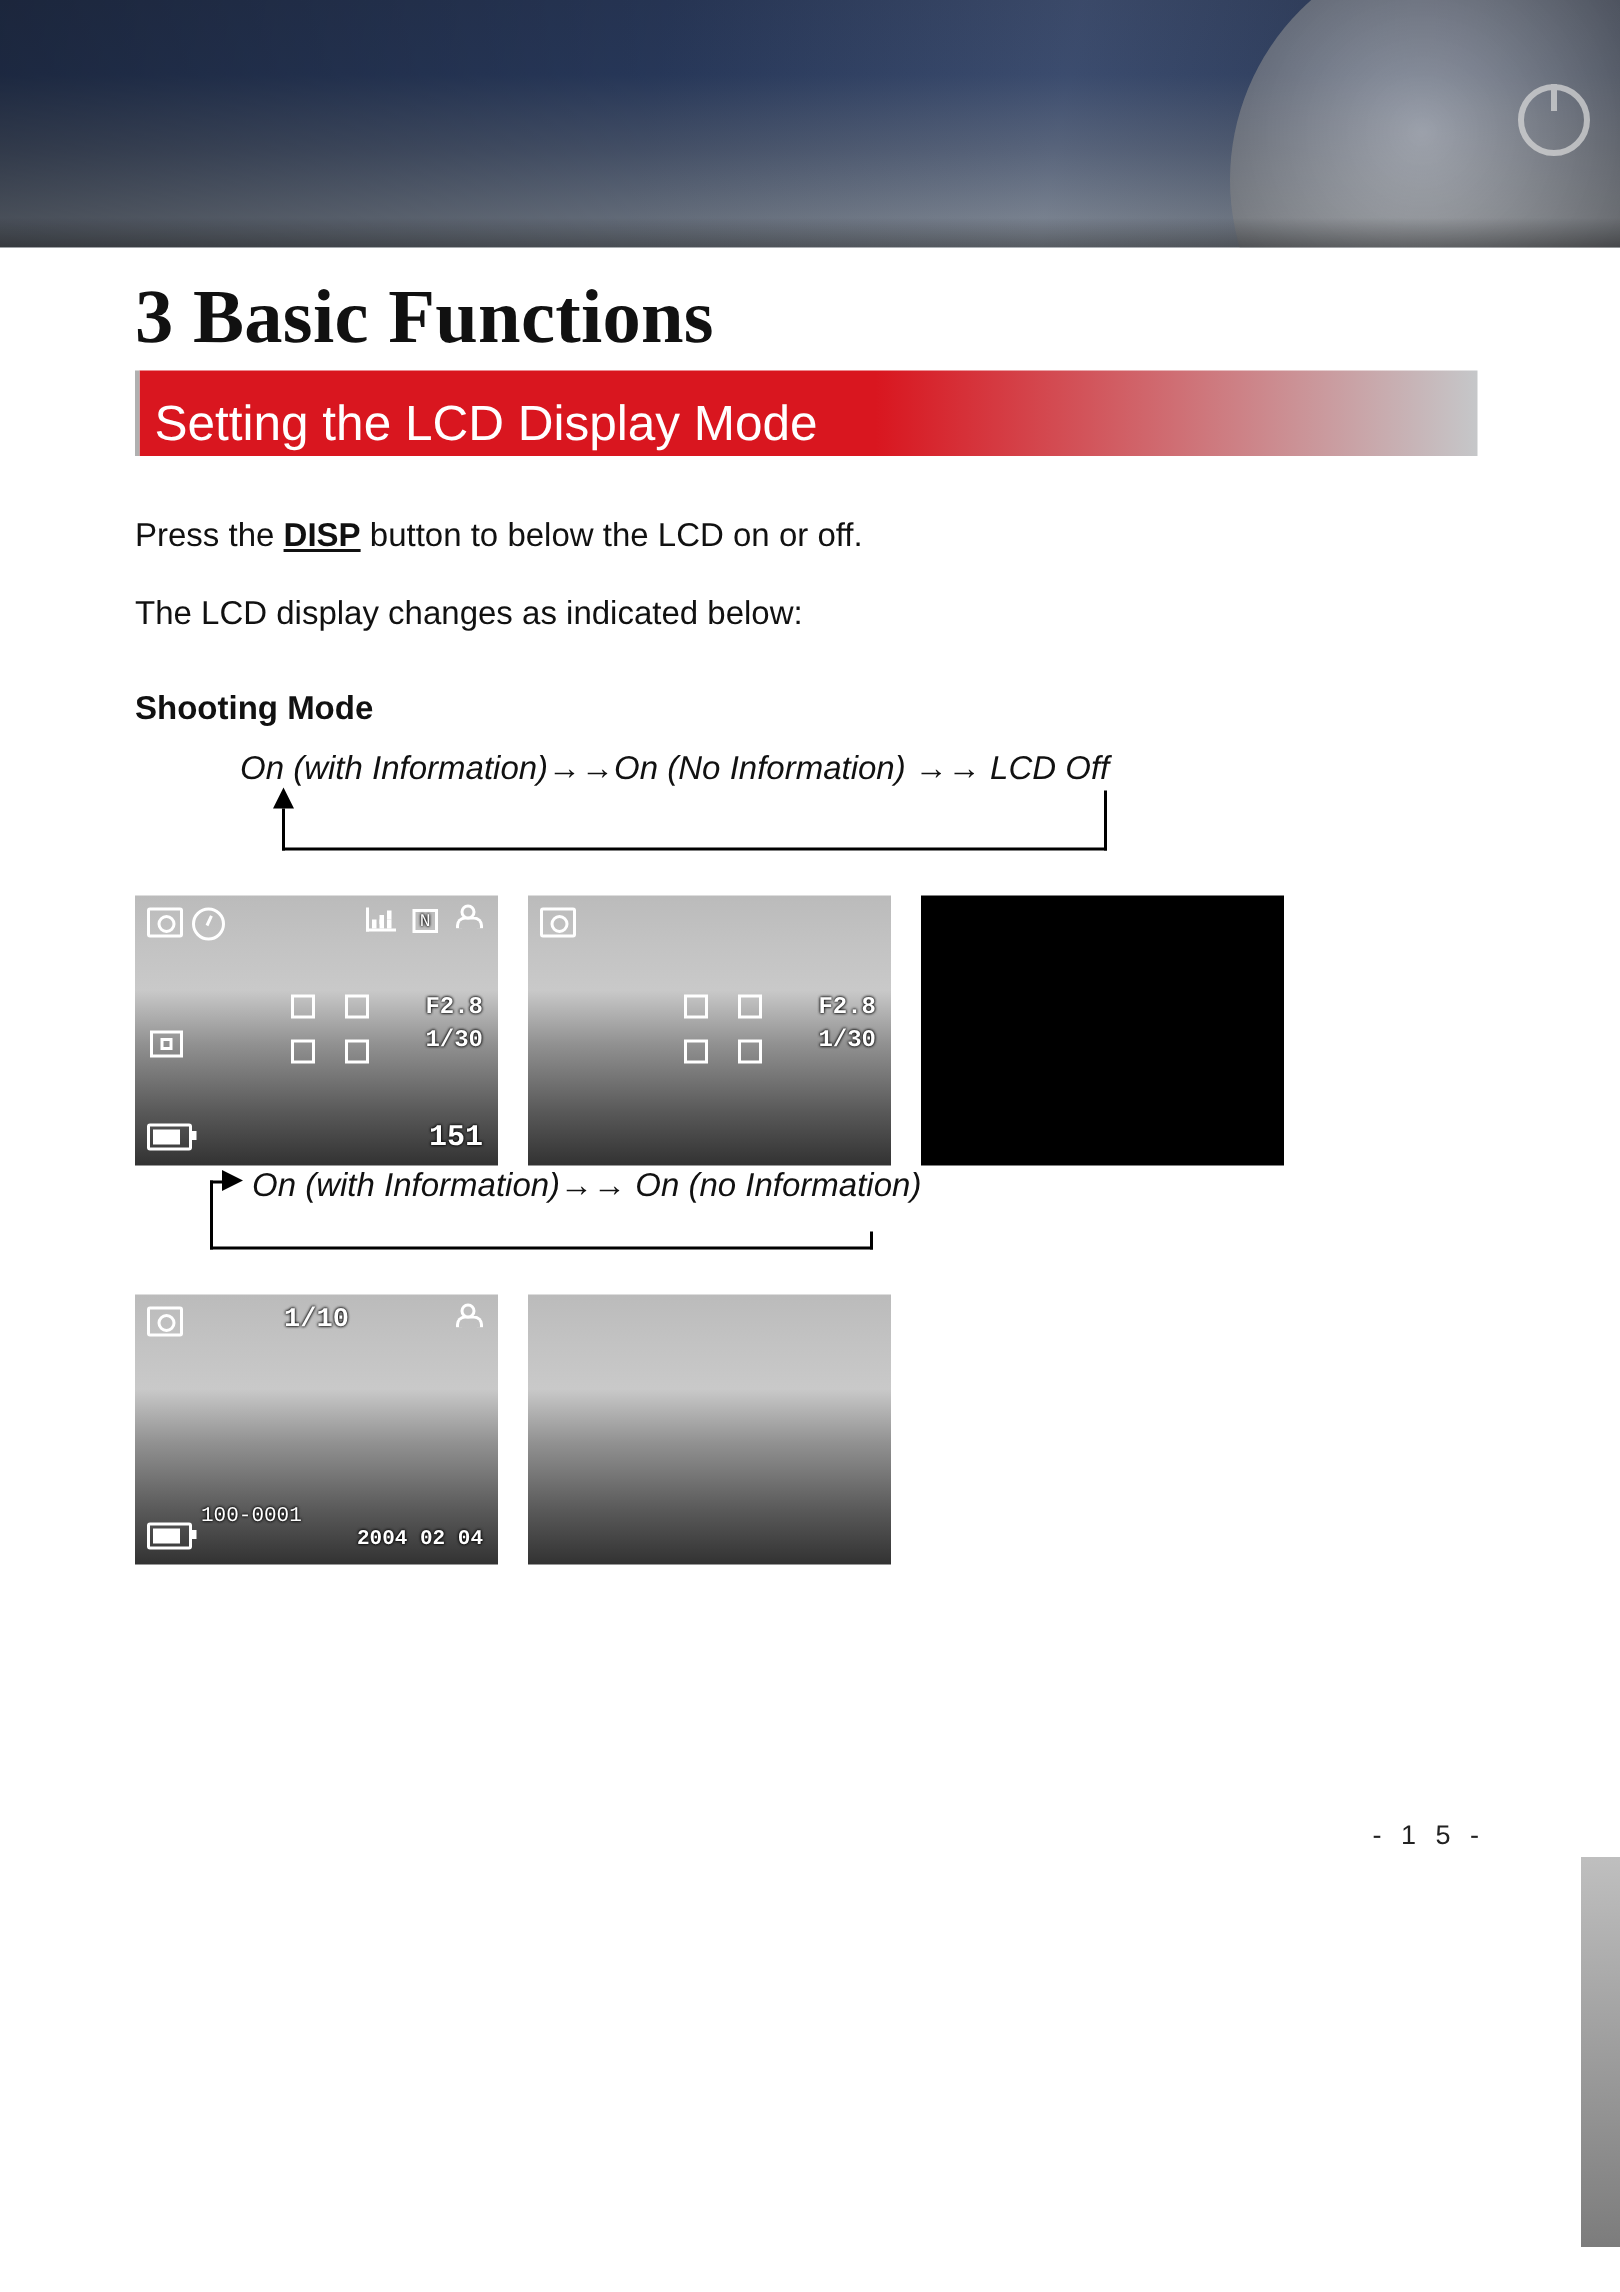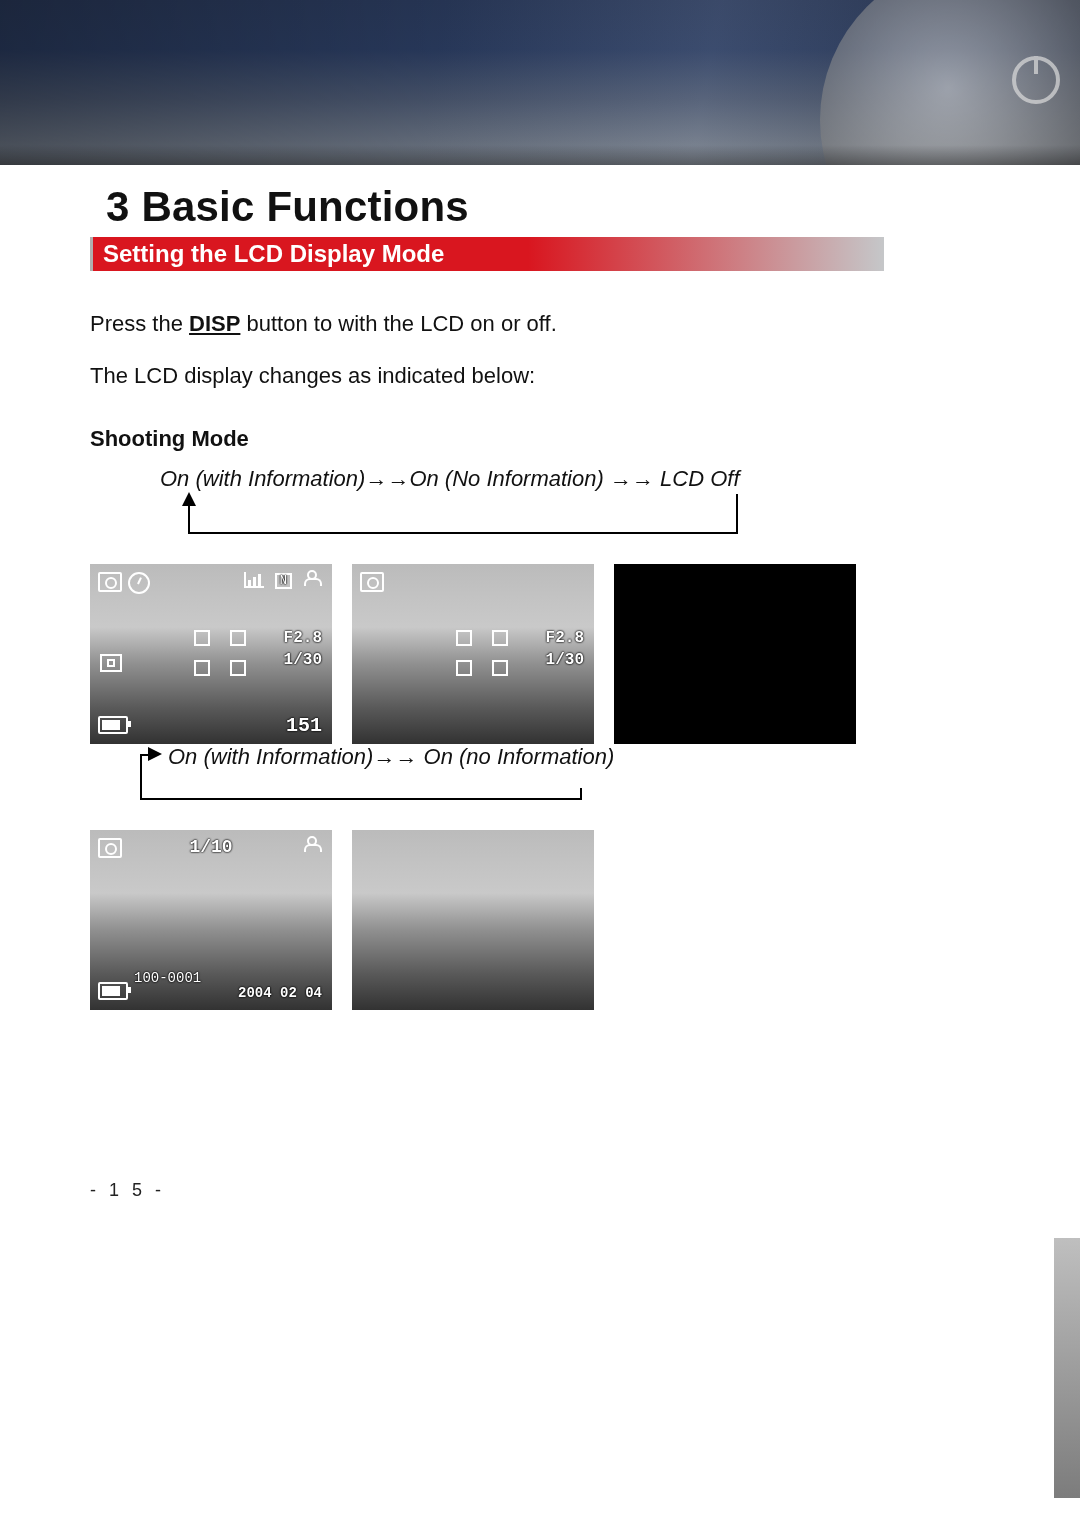--- a/index.html
+++ b/index.html
@@ -6,22 +6,22 @@
   .page{width:1080px;margin:0 auto;position:relative;min-height:1528px;box-sizing:border-box;}
   
   .banner{height:165px;background:linear-gradient(to bottom,#2a3a5c 0%,#2b3d62 30%,#4a5770 60%,#7b838e 100%);position:relative;overflow:hidden;}
   .banner::before{content:"";position:absolute;inset:0;background:linear-gradient(100deg,rgba(0,0,0,.35) 0%,rgba(0,0,0,.1) 40%,rgba(255,255,255,.08) 65%,rgba(0,0,0,.25) 100%);}
   .banner-fade{position:absolute;left:0;right:0;bottom:0;height:20px;background:linear-gradient(to bottom,rgba(0,0,0,0),rgba(0,0,0,.35));}
   .lens-hint{position:absolute;right:-60px;top:-40px;width:320px;height:320px;border-radius:50%;background:radial-gradient(circle at 40% 40%,#e9e9e9 0%,#b8b8b8 25%,#7a7a7a 55%,#3a3a3a 100%);opacity:.55;filter:grayscale(100%);}
   .power-icon{position:absolute;right:20px;top:56px;width:40px;height:40px;border:4px solid #dcdcdc;border-radius:50%;opacity:.7;}
   .power-icon::after{content:"";position:absolute;left:50%;top:-4px;width:4px;height:18px;background:#dcdcdc;transform:translateX(-50%);}
   
   .content{padding:0 90px 0 90px;}
-  h1{font-size:42px;font-weight:700;margin:18px 16px 6px;letter-spacing:.2px;}
-  .section-bar{display:inline-block;background:linear-gradient(to right,#d9161f 0%,#d9161f 55%,#c5c7c9 100%);color:#fff;font-weight:700;font-size:24px;padding:3px 440px 3px 10px;border-left:3px solid #b0b0b0;}
+  h1{font-size:51px;font-weight:700;margin:18px 0 6px;letter-spacing:.2px;font-family:Liberation Serif, serif;}
+  .section-bar{display:inline-block;background:linear-gradient(to right,#d9161f 0%,#d9161f 55%,#c5c7c9 100%);color:#fff;font-weight:400;font-size:33px;padding:16px 440px 3px 10px;border-left:3px solid #b0b0b0;}
   .body-text{font-size:22px;line-height:1.35;margin-top:38px;}
   .bold{font-weight:700;text-decoration:underline;}
   h3.sub{font-size:22px;font-weight:700;margin:36px 0 14px;}
   
   .flow{position:relative;height:72px;margin-left:30px;margin-right:40px;font-style:italic;}
   .flow-text{font-size:22px;position:absolute;top:0;left:40px;white-space:nowrap;}
   .flow-line{position:absolute;border:1px solid #000;}
   .arrow-up{position:absolute;width:0;height:0;border-left:7px solid transparent;border-right:7px solid transparent;border-bottom:14px solid #000;}
   .arrow-right{position:absolute;width:0;height:0;border-top:7px solid transparent;border-bottom:7px solid transparent;border-left:14px solid #000;}
   
@@ -42,21 +42,21 @@
   .icon-people::after{content:"";position:absolute;left:0;bottom:0;width:14px;height:6px;border:2px solid #fff;border-bottom:none;border-radius:6px 6px 0 0;}
   .icon-graph{display:inline-block;width:18px;height:14px;border-left:2px solid #fff;border-bottom:2px solid #fff;position:relative;}
   .icon-graph::after{content:"";position:absolute;left:2px;bottom:0;width:3px;height:6px;background:#fff;box-shadow:5px 0 0 #fff,5px -3px 0 #fff,10px 0 0 #fff,10px -6px 0 #fff;}
   .icon-N{display:inline-block;border:2px solid #fff;padding:0 3px;font-size:12px;line-height:12px;}
   .battery{position:absolute;width:26px;height:14px;border:2px solid #fff;border-radius:2px;}
   .battery::after{content:"";position:absolute;right:-5px;top:3px;width:3px;height:6px;background:#fff;}
   .battery-fill{position:absolute;left:2px;top:2px;bottom:2px;width:18px;background:#fff;}
   .focus-box{position:absolute;width:18px;height:14px;border:2px solid #fff;}
   .focus-box::before{content:"";position:absolute;left:5px;top:3px;width:4px;height:4px;border:2px solid #fff;}
   
-  .pagenum{text-align:left;font-size:18px;letter-spacing:4px;margin-top:170px;color:#222;}
+  .pagenum{text-align:right;font-size:18px;letter-spacing:4px;margin-top:170px;color:#222;}
   
   .edge-tab{position:absolute;right:0;bottom:30px;width:26px;height:260px;background:linear-gradient(to bottom,#bfbfbf,#7c7c7c);}
 </style>
 </head>
 <body>
 
 <div class="page">
 
   <div class="banner">
     <div class="lens-hint"></div>
@@ -67,21 +67,21 @@
   <div class="content">
 
     <h1>
       <span>3</span>
       <span>Basic Functions</span>
     </h1>
 
     <div class="section-bar">Setting the LCD Display Mode</div>
 
     <p class="body-text">
-      <span>Press the </span><span class="bold">DISP</span><span> button to with the LCD on or off.</span>
+      <span>Press the </span><span class="bold">DISP</span><span> button to below the LCD on or off.</span>
     </p>
     <p class="body-text" style="margin-top:22px">The LCD display changes as indicated below:</p>
 
     
     <h3 class="sub">Shooting Mode</h3>
 
     <div class="flow">
       <div class="flow-text">On (with Information)→→On (No Information) →→ LCD Off</div>
 
       <div class="arrow-up" style="left:62px;top:26px"></div>

